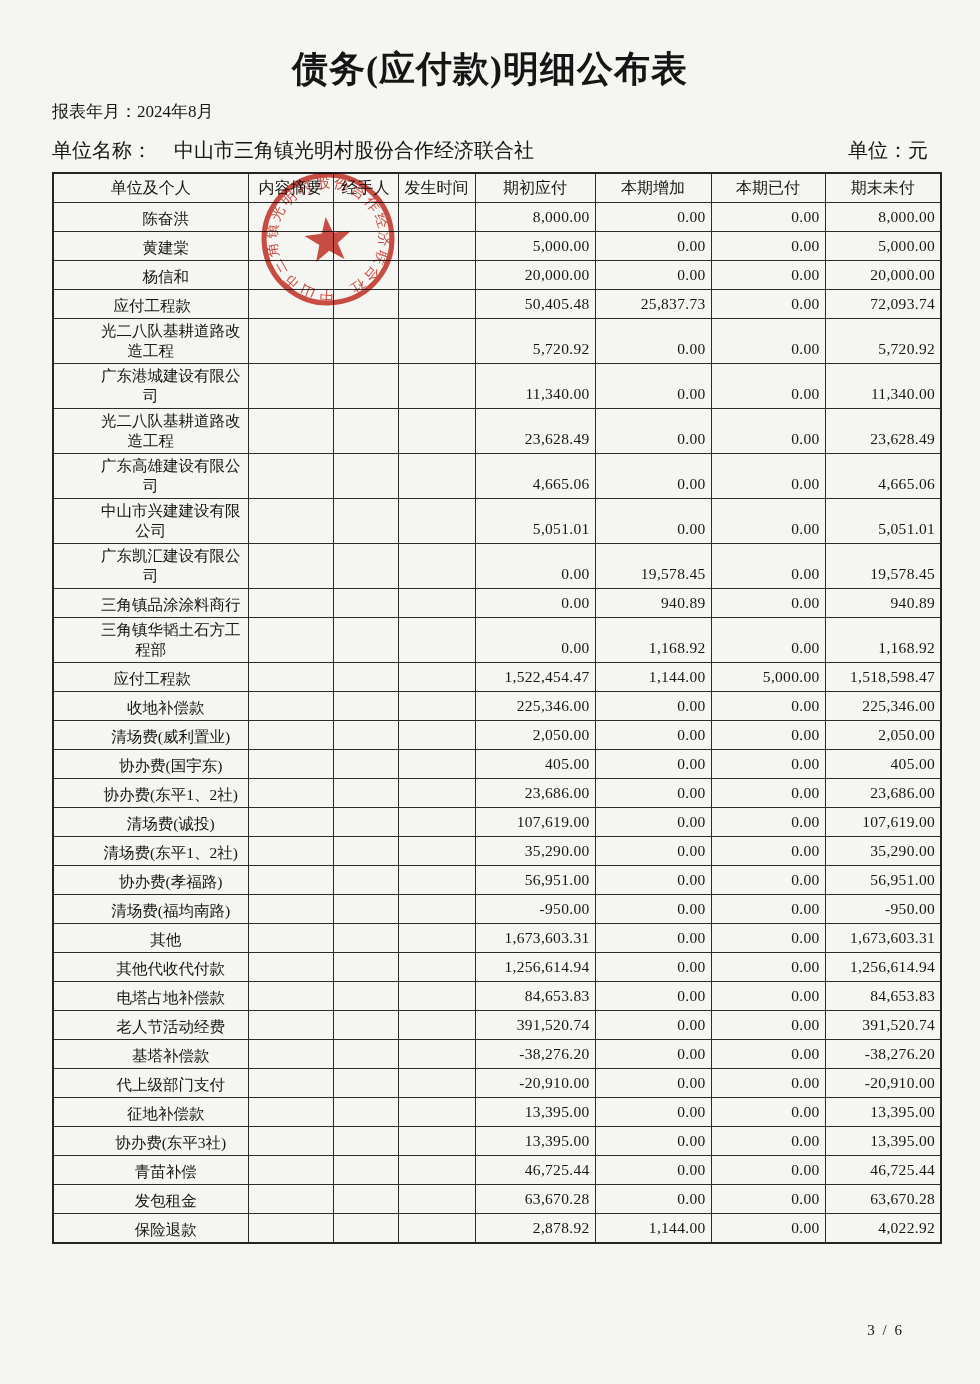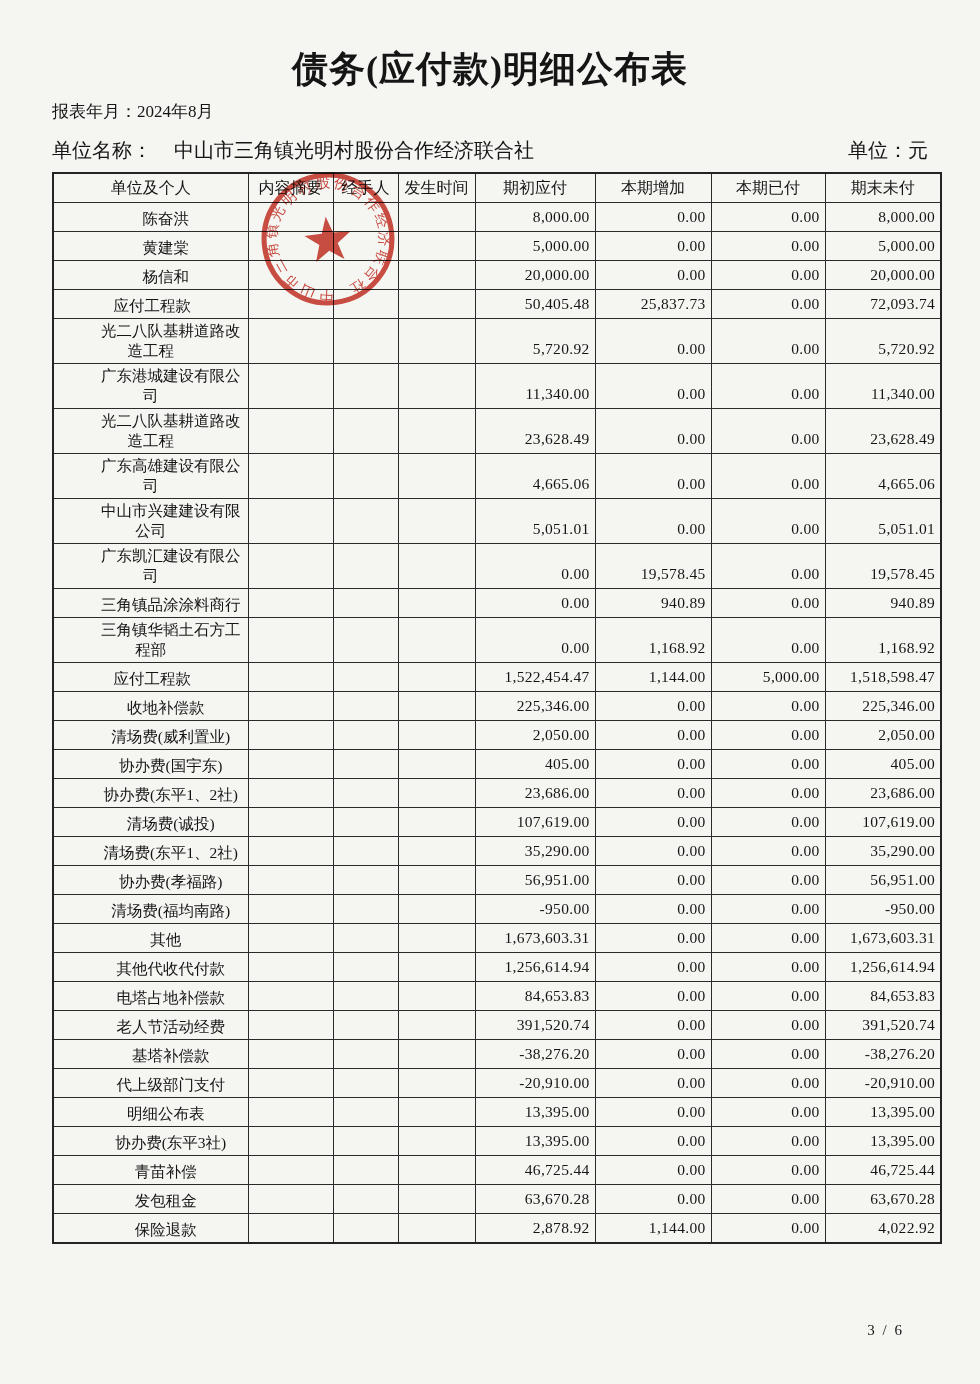--- a/index.html
+++ b/index.html
@@ -380,21 +380,21 @@
           <td class="c-name lvl2">代上级部门支付</td>
           <td class="c-empty"></td>
           <td class="c-empty"></td>
           <td class="c-empty"></td>
           <td class="c-num">-20,910.00</td>
           <td class="c-num">0.00</td>
           <td class="c-num">0.00</td>
           <td class="c-num">-20,910.00</td>
         </tr>
         <tr>
-          <td class="c-name lvl1">明细公布表</td>
+          <td class="c-name lvl1">征地补偿款</td>
           <td class="c-empty"></td>
           <td class="c-empty"></td>
           <td class="c-empty"></td>
           <td class="c-num">13,395.00</td>
           <td class="c-num">0.00</td>
           <td class="c-num">0.00</td>
           <td class="c-num">13,395.00</td>
         </tr>
         <tr>
           <td class="c-name lvl2">协办费(东平3社)</td>

